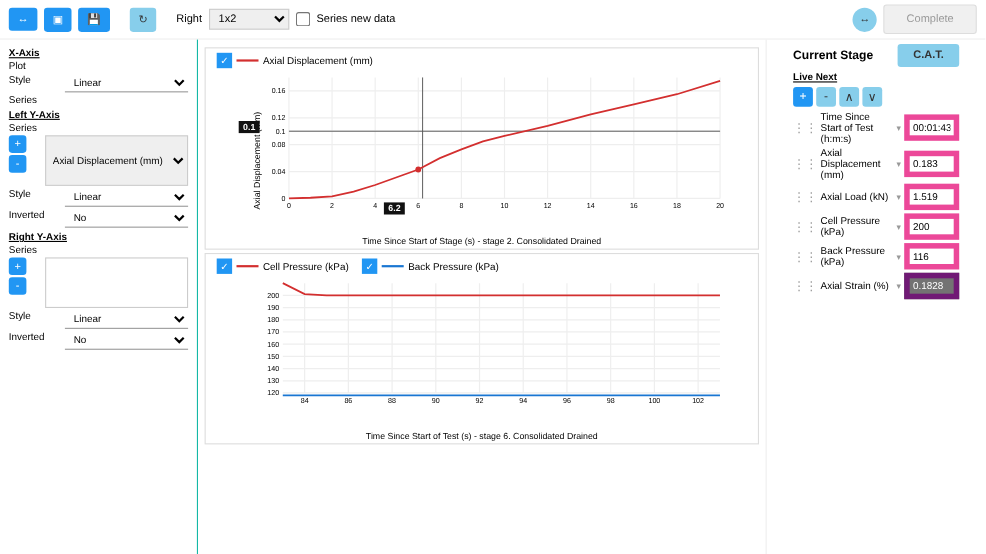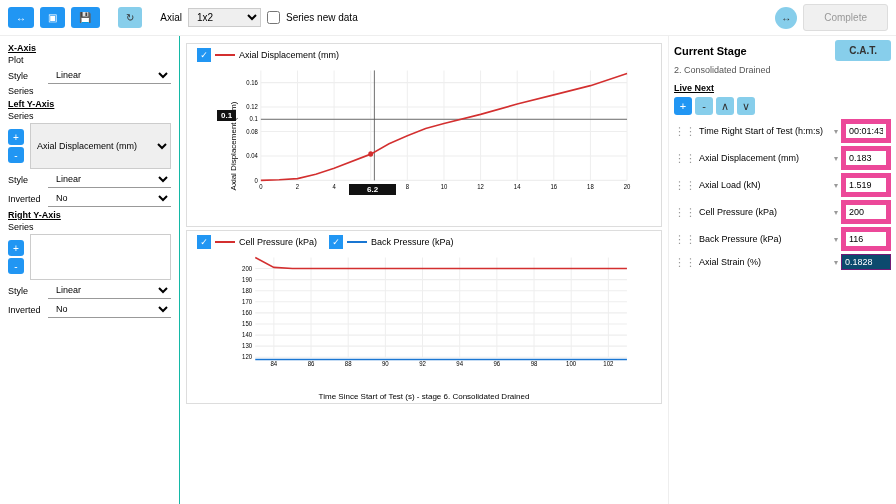--- a/index.html
+++ b/index.html
@@ -10,71 +10,71 @@
 .btn-blue { background: #2196f3; color: #fff; }
 .btn-lightblue { background: #87ceeb; color: #333; }
 .btn-circle { width: 22px; height: 22px; border-radius: 50%; background: #87ceeb; color: #333; }
 .btn-ghost { background: #f0f0f0; color: #999; border: 1px solid #ddd; }
 .btn-next { background: #2196f3; color: #fff; padding: 7px 28px; font-size: 11px; }
 .btn-cat { background: #87ceeb; color: #333; padding: 5px 14px; font-weight: bold; }
 
 .main { display: flex; height: calc(100% - 36px); }
 .left-panel { width: 180px; padding: 4px 8px; border-right: 1px solid #14b8a6; }
 .center-panel { flex: 1; padding: 4px 6px; }
-.right-panel { width: 228px; padding: 4px 5px; border-left: 1px solid #eee; }
+.right-panel { width: 200px; padding: 4px 24px; border-left: 1px solid #eee; }
 
 .section-title { font-weight: bold; font-size: 9px; margin: 3px 0 2px; text-decoration: underline; }
-.row { display: flex; align-items: center; margin: 2px 0; gap: 6px; }
+.row { display: flex; margin: 2px 0; gap: 17px; }
 .label { width: 34px; font-size: 9px; }
 .select, .input { flex: 1; font-size: 9px; padding: 2px 4px; border: none; border-bottom: 1px solid #999; background: #fff; }
 .select-highlight { border-bottom: 2px solid #2196f3; color: #2196f3; }
 .series-box { flex: 1; min-height: 46px; border: 1px solid #ccc; padding: 2px; font-size: 9px; }
 
 .chart { border: 1px solid #ddd; margin: 3px 0; position: relative; }
 .chart-legend { display: flex; gap: 12px; padding: 4px 10px; font-size: 9px; align-items: center; }
 .legend-item { display: flex; align-items: center; gap: 4px; }
 .legend-check { width: 14px; height: 14px; background: #2196f3; color: #fff; display: flex; align-items: center; justify-content: center; font-size: 9px; }
 .legend-line { width: 20px; height: 2px; }
 .chart-body { position: relative; height: 160px; padding: 0 28px 28px 48px; }
 .chart-body svg { width: 100%; height: 100%; }
 .y-label { position: absolute; left: 2px; top: 50%; transform: translateY(-50%) rotate(-90deg); transform-origin: center; font-size: 8px; white-space: nowrap; }
 .x-label { text-align: center; font-size: 8px; position: absolute; bottom: 2px; left: 0; right: 0; }
 
 .live-row { display: flex; align-items: center; gap: 3px; margin: 3px 0; }
 .live-handle { color: #999; font-size: 11px; }
 .live-label { flex: 1; font-size: 9px; }
 .live-val { width: 50px; font-size: 9px; padding: 2px 3px; border: 5px solid #ec4899; }
-.live-val-highlight { background: #0c4a6e; color: #fff; border: 1px solid #701a75; }
+.live-val-highlight { background: #737373; color: #fff; border: 5px solid #701a75; }
 
 .layout-select { font-size: 10px; padding: 2px 30px 2px 4px; border: 1px solid #ccc; }
 .plus-minus { display: flex; flex-direction: column; gap: 2px; }
 .plus-minus .btn { width: 16px; height: 16px; padding: 0; font-size: 10px; background: #2196f3; color: #fff; }
 
 .chart2-body { position: relative; height: 150px; padding: 0 28px 28px 42px; }
 .chart2-body svg { width: 100%; height: 100%; }
 
 .current-stage-row { display: flex; justify-content: space-between; align-items: center; margin-bottom: 4px; }
 .current-stage-title { font-weight: bold; font-size: 11px; }
 .stage-sub { font-size: 9px; color: #555; margin-bottom: 8px; }
 .live-btns { display: flex; gap: 3px; margin: 4px 0; }
 .live-btns .btn { width: 18px; height: 18px; padding: 0; font-size: 11px; }
 .current-val-bg { position: absolute; left: 30px; top: 30px; background: #111; color: #fff; padding: 1px 4px; font-size: 8px; font-weight: bold; }
-.point-label { position: absolute; background: #111; color: #fff; padding: 1px 18px; font-size: 8px; font-weight: bold; }
+.point-label { position: absolute; background: #111; color: #fff; padding: 1px 4px; font-size: 8px; font-weight: bold; }
 </style>
 </head>
 <body>
 
 <div class="toolbar">
   <button class="btn btn-blue">↔</button>
   <button class="btn btn-blue">▣</button>
   <button class="btn btn-blue">💾</button>
   <span style="width:6px"></span>
   <button class="btn btn-lightblue">↻</button>
   <span style="width:6px"></span>
-  <span>Axial</span>
+  <span>Right</span>
   <select class="layout-select"><option>1x2</option></select>
   <input type="checkbox" style="">
   <span>Series new data</span>
   <span style="flex:1"></span>
   <button class="btn btn-circle">↔</button>
   <button class="btn btn-ghost" style="padding:7px 20px">Complete</button>
 </div>
 
 <div class="main">
 
@@ -179,20 +179,21 @@
             <text x="357.2" y="112" text-anchor="middle" font-size="6">18</text>
             <line x1="394" y1="4" x2="394" y2="104" stroke="#eee"></line>
             <text x="394" y="112" text-anchor="middle" font-size="6">20</text>
             <line x1="140.07999999999998" y1="4" x2="140.07999999999998" y2="104" stroke="#555" stroke-width="0.8"></line>
             <line x1="26" y1="48.44444444444444" x2="394" y2="48.44444444444444" stroke="#555" stroke-width="0.8"></line>
             <path d="M26 104 L44.400000000000006 103.44444444444444 L62.800000000000004 102.33333333333333 L81.19999999999999 98.44444444444444 L99.60000000000001 92.88888888888889 L136.39999999999998 80.11111111111111 L154.79999999999998 70.66666666666667 L173.20000000000002 63.44444444444444 L191.6 56.77777777777777 L210 52.33333333333333 L246.79999999999998 44 L283.59999999999997 34.55555555555556 L320.40000000000003 26.222222222222214 L357.2 17.888888888888886 L394 6.777777777777786" fill="none" stroke="#d32f2f" stroke-width="1.5"></path>
             <circle cx="136.39999999999998" cy="80.11111111111111" r="2.5" fill="#d32f2f"></circle>
           </svg>
         <div class="current-val-bg" style="top:44px;left:30px">0.1</div>
         <div class="point-label" style="top:118px;left:162px">6.2</div>
+        <div class="x-label">Time Since Start of Stage (s) - stage 2. Consolidated Drained</div>
       </div>
     </div>
 
     <div class="chart">
       <div class="chart-legend">
         <div class="legend-item">
           <span class="legend-check">✓</span>
           <span class="legend-line" style="background:#d32f2f"></span>
           <span>Cell Pressure (kPa)</span>
         </div>
@@ -248,32 +249,31 @@
         <div class="x-label">Time Since Start of Test (s) - stage 6. Consolidated Drained</div>
       </div>
     </div>
   </div>
 
   <div class="right-panel">
     <div class="current-stage-row">
       <span class="current-stage-title">Current Stage</span>
       <button class="btn btn-cat">C.A.T.</button>
     </div>
-    <div class="stage-sub">2. Consolidated Drained</div>
     <div class="section-title">Live Next</div>
     <div class="live-btns">
       <button class="btn btn-blue">+</button>
       <button class="btn btn-lightblue">-</button>
       <button class="btn btn-lightblue">∧</button>
       <button class="btn btn-lightblue">∨</button>
     </div>
     <div id="live-rows">
         <div class="live-row">
           <span class="live-handle">⋮⋮</span>
-    <span class="live-label">Time Right Start of Test (h:m:s)</span>
+    <span class="live-label">Time Since Start of Test (h:m:s)</span>
     <span style="font-size:8px;color:#999">▾</span>
     <input class="live-val " value="00:01:43" style="">
         </div>
         <div class="live-row">
           <span class="live-handle">⋮⋮</span>
     <span class="live-label">Axial Displacement (mm)</span>
     <span style="font-size:8px;color:#999">▾</span>
     <input class="live-val " value="0.183" style="">
         </div>
         <div class="live-row">

